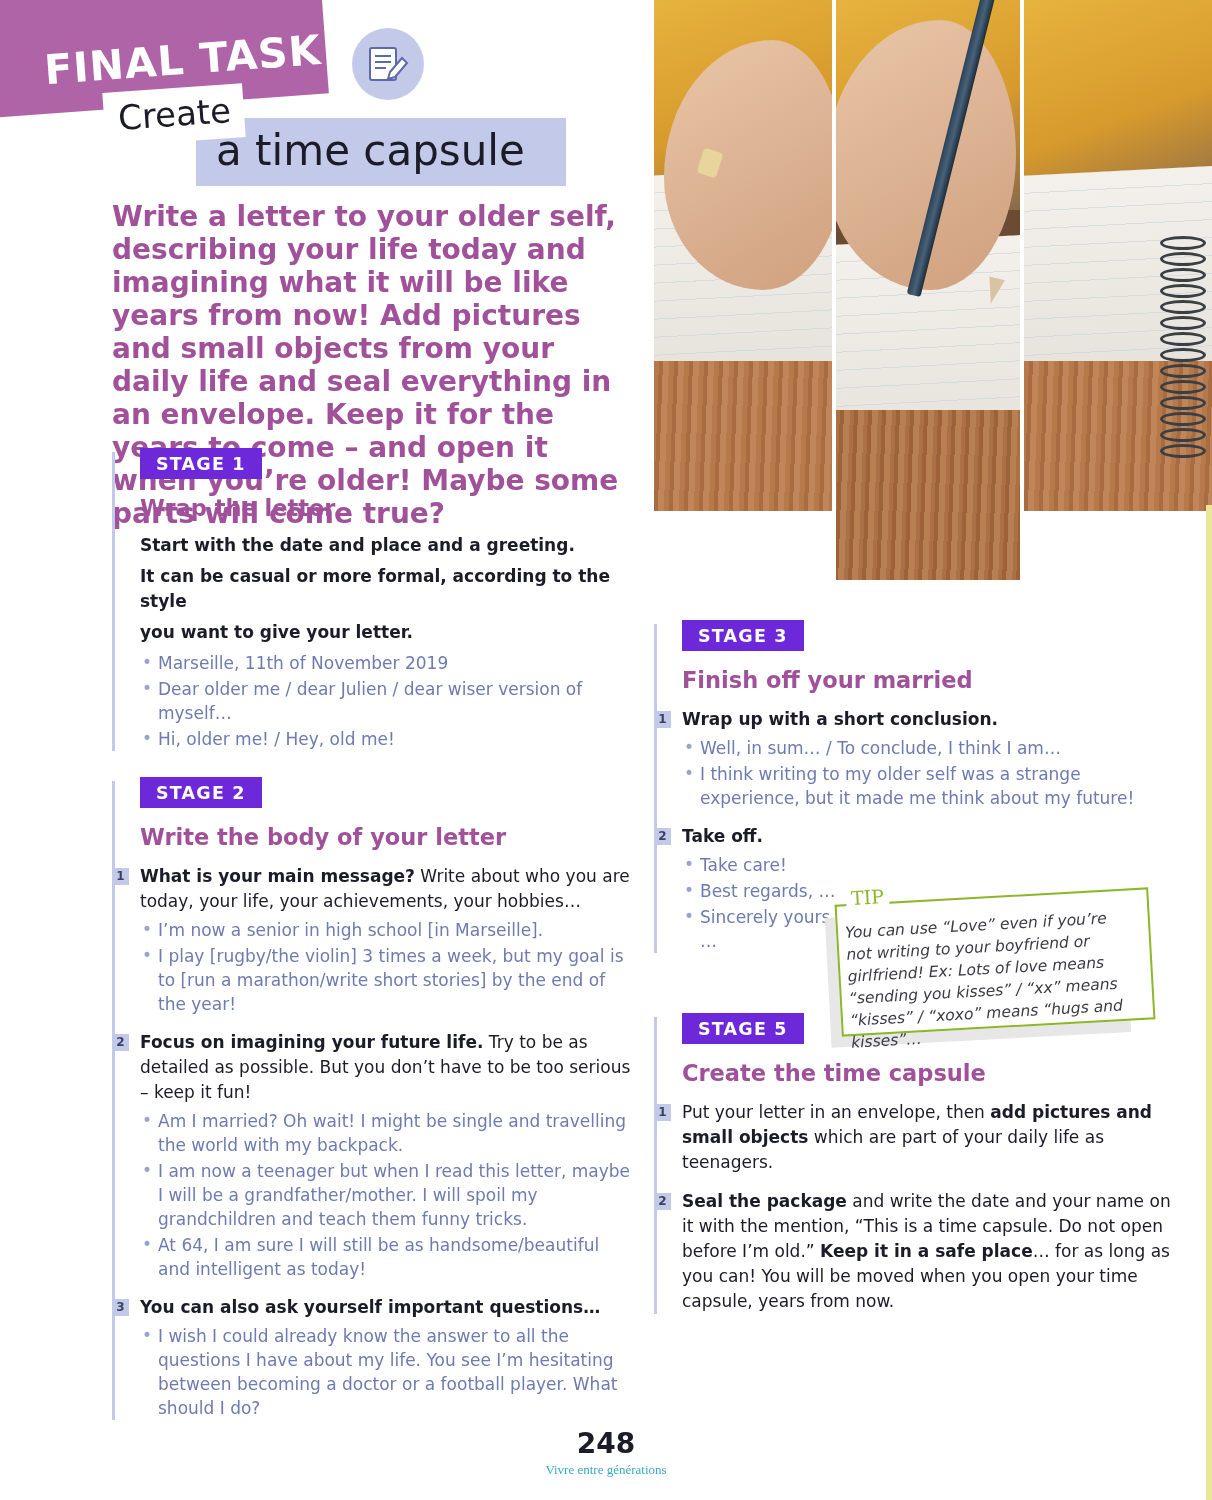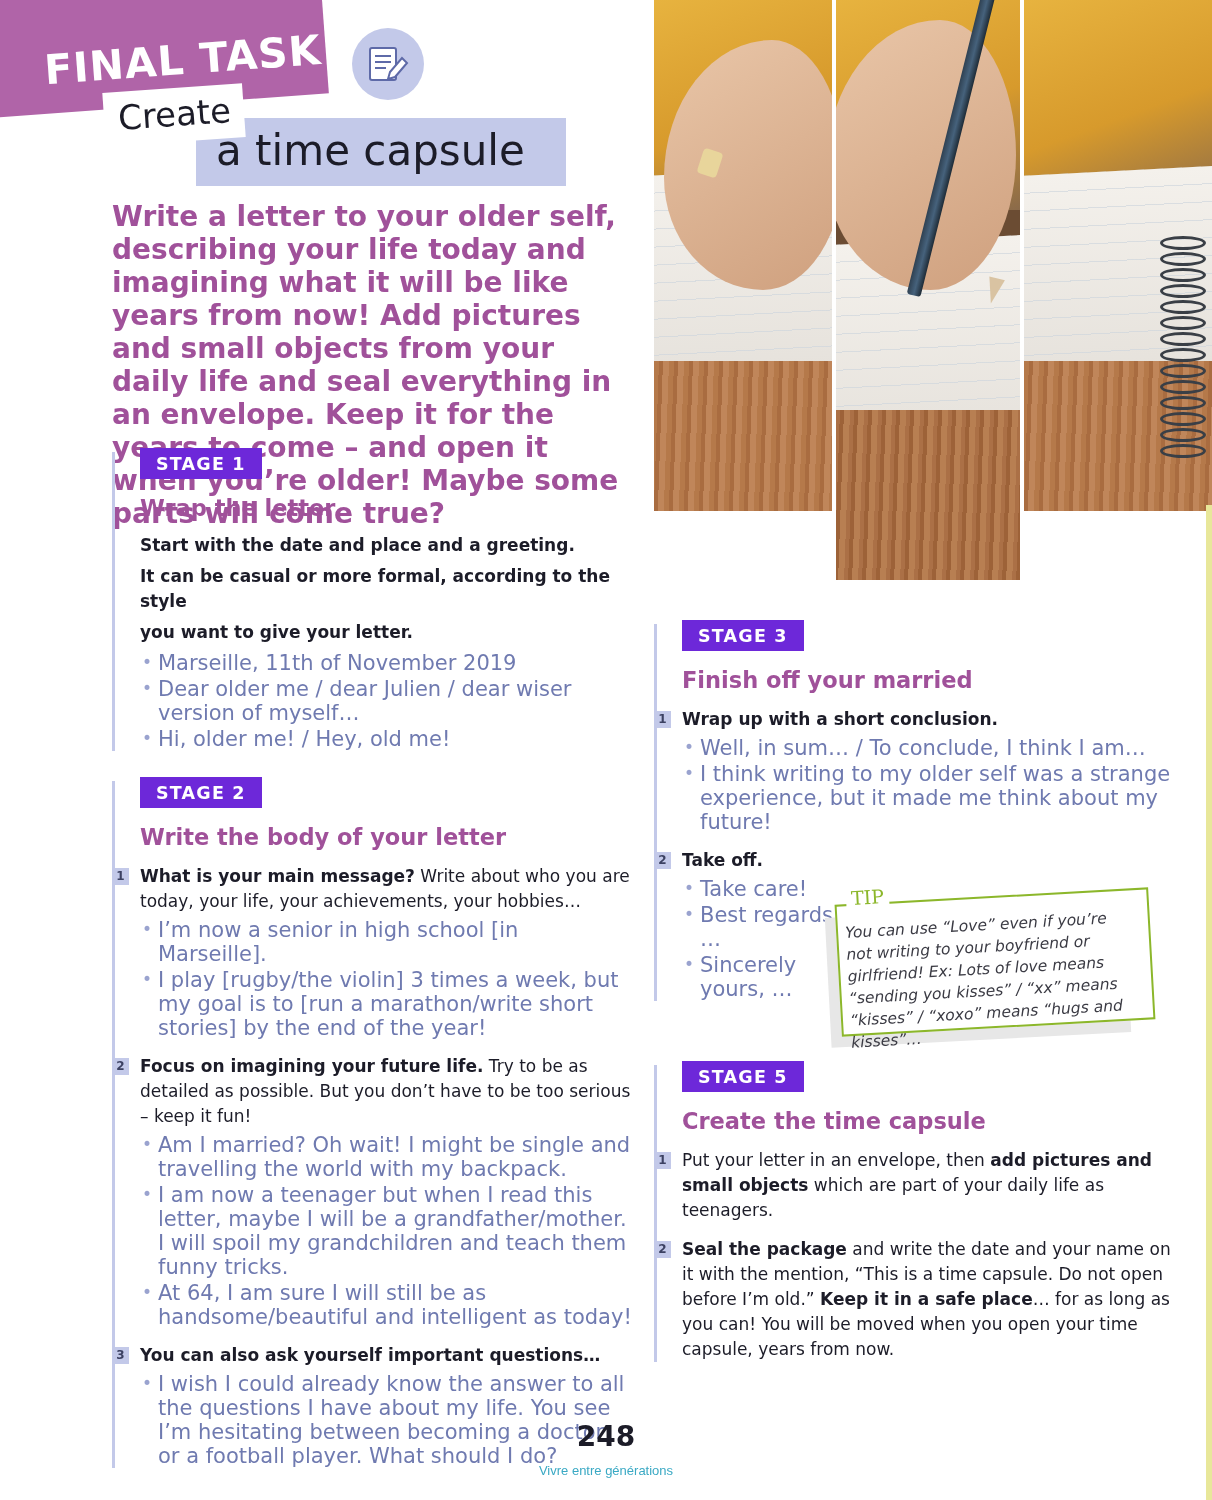--- a/index.html
+++ b/index.html
@@ -155,21 +155,21 @@
     flex: 0 0 auto; width: 17px; height: 17px; background: #c3c9e9; color: #3c4162;
     font-size: 12px; font-weight: bold; text-align: center; line-height: 17px;
     margin-left: -28px; margin-right: 11px; margin-top: 4px;
     font-family: "DejaVu Sans", sans-serif;
   }
   .step-body { flex: 1; }
   .step-text { font-size: 17px; line-height: 25px; color: #1c1c28; font-family: "DejaVu Sans", sans-serif; }
   .step-text b { font-weight: bold; }
   .ex-list { list-style: none; margin: 4px 0 0 0; padding: 0; }
   .ex-list li {
-    position: relative; padding-left: 18px; font-size: 21px; line-height: 24px;
+    position: relative; padding-left: 18px; font-size: 17px; line-height: 24px;
     color: #6f7ab0; margin-top: 2px; font-family: "DejaVu Sans", sans-serif;
   }
   .ex-list li:before {
     content: "•"; position: absolute; left: 2px; top: -1px; color: #9aa3cf; font-size: 17px;
   }
   .plain-list { margin-top: 6px; }
 
   
   .tip-wrap { position: absolute; left: 828px; top: 896px; width: 330px; height: 160px; }
   .tip-shadow {
@@ -187,21 +187,21 @@
   }
   .tip-text {
     position: absolute; left: 20px; top: 18px; width: 280px;
     font-size: 15.5px; line-height: 22px; color: #3b3b44; font-style: italic;
     transform: rotate(-3.2deg); font-family: "DejaVu Sans", sans-serif;
   }
 
   
   .footer { position: absolute; left: 0; right: 0; bottom: 22px; text-align: center; }
   .page-num { font-size: 28px; font-weight: bold; color: #1c1c28; font-family: "DejaVu Sans", sans-serif; }
-  .footer-sub { font-size: 13px; color: #3aa9c4; margin-top: 10px; font-family: Liberation Sans, sans-serif; }
+  .footer-sub { font-size: 13px; color: #3aa9c4; margin-top: 2px; font-family: Liberation Serif, serif; }
   .edge-line { position: absolute; right: 0; top: 505px; width: 6px; height: 995px; background: #e8e79a; }
 </style>
 </head>
 <body>
 
 <div class="final-task-banner"></div>
 <div class="final-task-label">FINAL TASK</div>
 <div class="create-box"></div>
 <div class="create-label">Create</div>
 <div class="capsule-box"></div>

